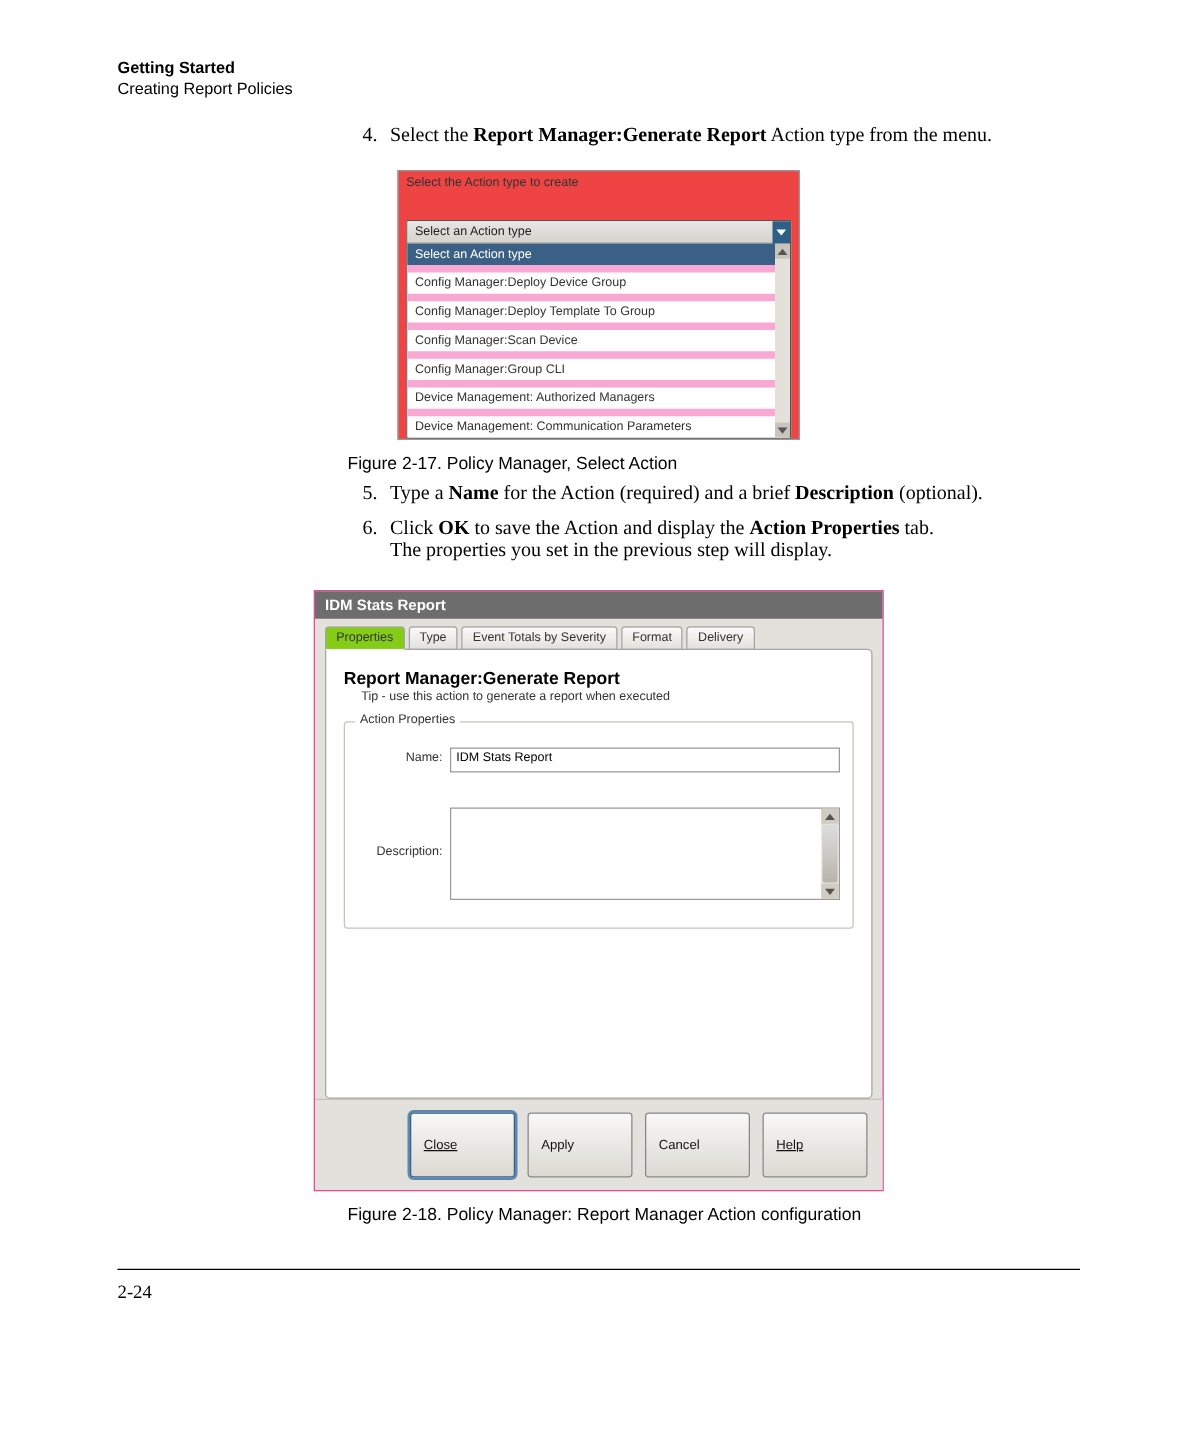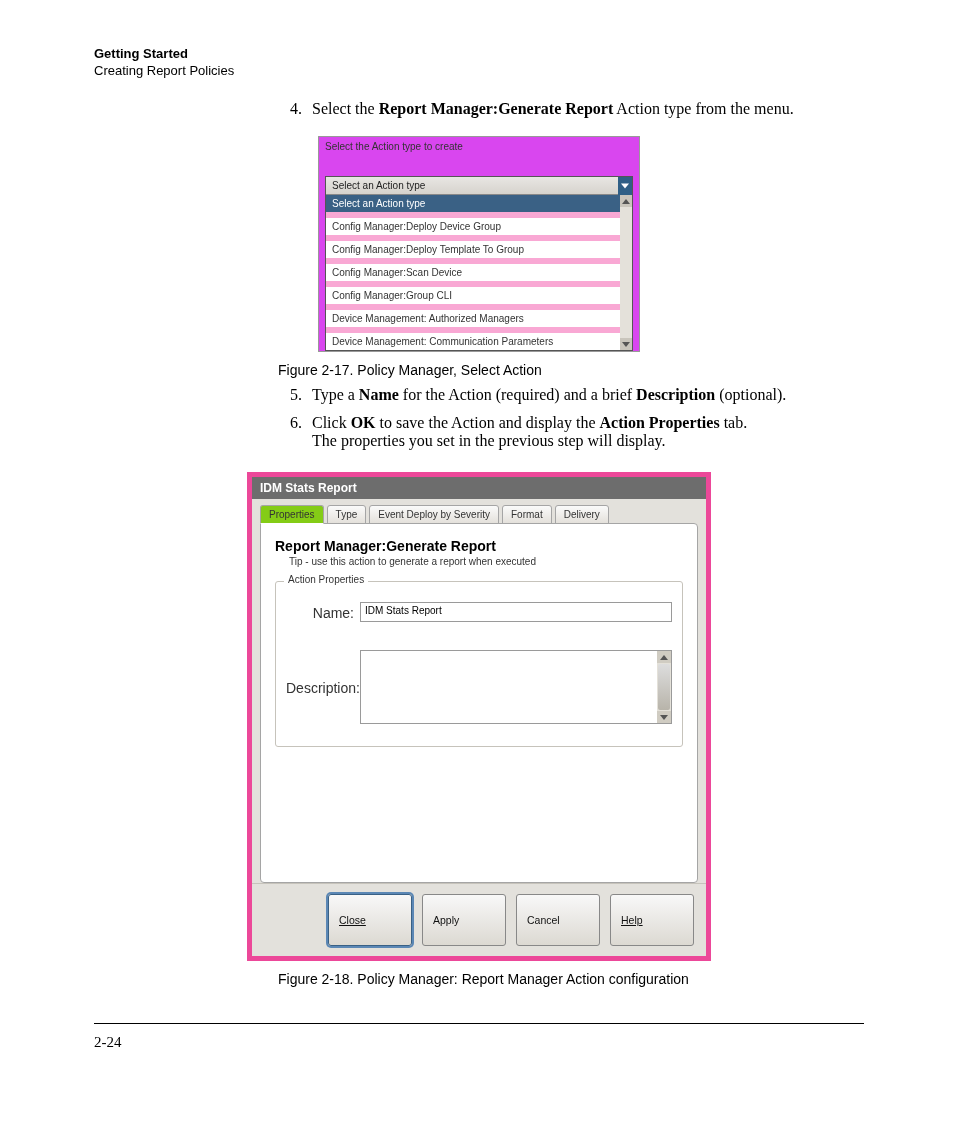--- a/index.html
+++ b/index.html
@@ -38,21 +38,21 @@
   margin-left: 184px;
 }
 
 
 .fig1-wrap { margin: 18px 0 4px 0; text-align:center; }
 .fig1 {
   display:inline-block;
   width: 320px;
   font-family: Tahoma, Arial, sans-serif;
   font-size: 10px;
-  background: #d946ef;
+  background: #ef4444;
   border: 1px solid #999;
   text-align:left;
 }
 .fig1 .prompt { color:#333; padding: 4px 6px 8px 6px; }
 .fig1 .selectbox {
   margin: 16px 6px 0 6px;
   border:1px solid #555;
   background:#fff;
   position:relative;
 }
@@ -89,21 +89,21 @@
 .fig1 .scroll .track { height: calc(100% - 24px); }
 
 
 .fig2-wrap { margin: 22px 0 6px 0; text-align:center;}
 .fig2 {
   display:inline-block;
   width: 454px;
   font-family: Tahoma, Arial, sans-serif;
   font-size: 10.5px;
   background:#e3e1dc;
-  border:5px solid #ec4899;
+  border:1px solid #ec4899;
   text-align:left;
 }
 .fig2 .titlebar {
   background:#6d6d6d;
   color:#fff;
   font-weight:bold;
   padding:4px 8px;
   font-size:12px;
 }
 .fig2 .tabs { padding:6px 8px 0 8px; }
@@ -141,21 +141,21 @@
   border-radius:3px;
   padding:12px 10px 14px 10px;
   position:relative;
   margin-top:10px;
 }
 .fig2 .groupbox .legend {
   position:absolute; top:-8px; left:8px; background:#fff; padding:0 4px;
   font-size:10px; color:#333;
 }
 .fig2 .row { display:flex; align-items:flex-start; margin:8px 0;}
-.fig2 .lbl { width:68px; text-align:right; padding-right:6px; font-size:14px; padding-top:3px; color:#333;}
+.fig2 .lbl { width:68px; text-align:right; padding-right:6px; font-size:10px; padding-top:3px; color:#333;}
 .fig2 .txtinput {
   flex:1; border:1px solid #9a9a9a; background:#fff; padding:2px 4px;
   font-size:10px; color:#000; height:14px;
 }
 .fig2 .textarea-wrap {
   flex:1; display:flex; border:1px solid #9a9a9a; background:#fff;
   height:72px;
 }
 .fig2 .textarea { flex:1; }
 .fig2 .ta-scroll {
@@ -263,21 +263,21 @@
     </div>
   </div>
 
   <div class="fig2-wrap">
     <div class="fig2">
       <div class="titlebar">IDM Stats Report</div>
       <div class="tabs">
         <div class="tabrow">
           <div class="tab active">Properties</div>
           <div class="tab">Type</div>
-          <div class="tab">Event Deploy by Severity</div>
+          <div class="tab">Event Totals by Severity</div>
           <div class="tab">Format</div>
           <div class="tab">Delivery</div>
         </div>
         <div class="tabbody">
           <div class="maintitle">Report Manager:Generate Report</div>
           <div class="tip">Tip - use this action to generate a report when executed</div>
           <div class="groupbox">
             <div class="legend">Action Properties</div>
             <div class="row">
               <div class="lbl">Name:</div>

